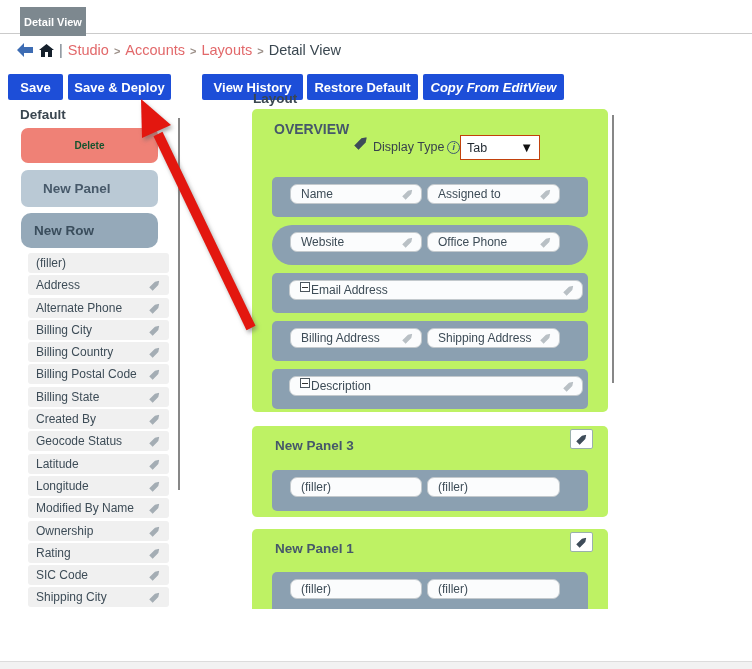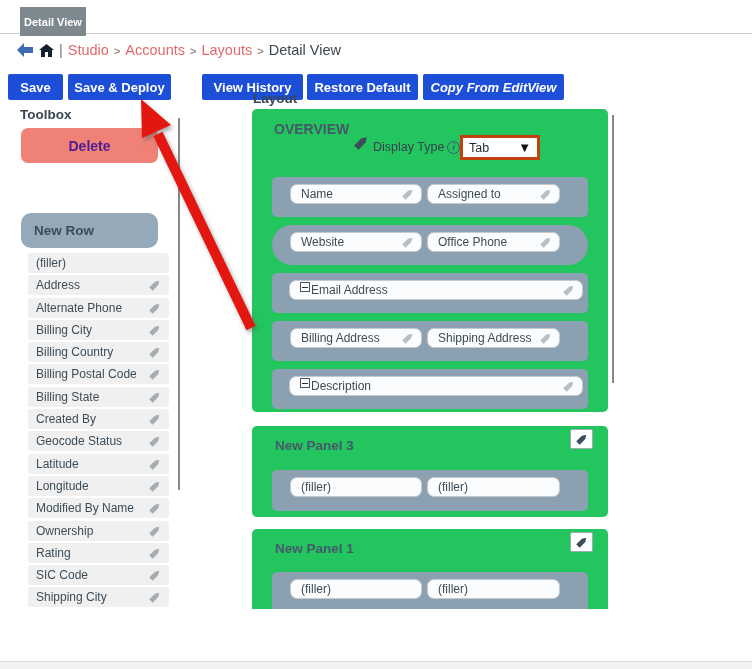--- a/index.html
+++ b/index.html
@@ -32,21 +32,21 @@
   #btn-save-deploy { left:68px; width:103px; }
   #btn-view-history { left:202px; width:101px; }
   #btn-restore-default { left:307px; width:111px; }
   #btn-copy-editview { left:423px; width:141px;font-style:italic; }
   
   .col-title { position:absolute; font-size:13.5px; font-weight:bold; color:#3a4650; }
   #toolbox-col { position:absolute; left:8px; top:105px; width:172px; height:520px; overflow:hidden; }
   #toolbox-title { left:12px; top:2px; }
   #btn-delete {
     position:absolute; left:13px; top:23px; width:137px; height:35px; background:#ef8176;
-    border-radius:7px; color:#4c1d95; font-weight:bold; font-size:14px;
+    border-radius:7px; color:#14532d; font-weight:bold; font-size:10px;
     display:flex; align-items:center; justify-content:center; cursor:pointer;
   }
   #btn-new-panel {
     position:absolute; left:13px; top:65px; width:137px; height:37px; background:#bac9d5;
     border-radius:7px; color:#47596a; font-weight:bold; font-size:13.5px;
     display:flex; align-items:center; padding-left:22px; cursor:pointer;
   }
   #btn-new-row {
     position:absolute; left:13px; top:108px; width:137px; height:35px; background:#95a9b9;
     border-radius:10px; color:#3a4d5c; font-weight:bold; font-size:13.5px;
@@ -73,31 +73,31 @@
   }
   .collapse-box::after { content:""; position:absolute; left:1px; right:1px; top:4px; height:1px; background:#333; }
   .info-icon {
     display:inline-flex; width:13px; height:13px; border-radius:50%; border:1px solid #3f5a73;
     color:#3f5a73; font-size:9px; font-weight:bold; font-style:italic;
     align-items:center; justify-content:center; cursor:pointer;
   }
   
   #layout-col { position:absolute; left:240px; top:89px; width:374px; height:520px; overflow:hidden; }
   #layout-title { left:13px; top:2px; }
-  .panel { position:absolute; left:12px; width:356px; background:#22c55e; border-radius:5px; }
+  .panel { position:absolute; left:12px; width:356px; background:#bef264; border-radius:5px; }
   #panel-overview { top:20px; height:303px; }
   #panel-3 { top:337px; height:91px; }
   #panel-1 { top:440px; height:185px; }
   .panel-name { position:absolute; left:23px; top:12px; font-size:13.5px; font-weight:bold; color:#46586a; }
   #overview-name { left:22px; font-size:14px; }
   #overview-pencil { position:absolute; left:102px; top:26px; cursor:pointer; }
   #display-type { position:absolute; left:121px; top:31px; font-size:12.5px; color:#38424c; display:flex; align-items:center; gap:3px; }
   #display-dropdown {
     position:absolute; left:208px; top:26px; width:80px; height:25px; background:#fff;
-    border:3px solid #c2410c; display:flex; align-items:center; justify-content:space-between;
+    border:1px solid #c2410c; display:flex; align-items:center; justify-content:space-between;
     padding:0 6px; font-size:12.5px; color:#1f2830; cursor:pointer;
   }
   #display-dropdown .arrow { font-size:13px; color:#111; }
   .edit-btn {
     position:absolute; left:318px; top:3px; width:23px; height:20px; background:#fff;
     border:1px solid #9ab0ac; border-radius:2px; display:flex; align-items:center; justify-content:center;
     cursor:pointer;
   }
   .lrow { position:absolute; left:20px; width:316px; height:40px; background:#8ba0b1; border-radius:5px;margin-top:11px; }
   .lrow.r0 { top:57px; } .lrow.r1 { top:105px;border-radius:20px; } .lrow.r2 { top:153px; }
@@ -152,22 +152,23 @@
   <span class="crumb-current">Detail View</span>
 </div>
 
 <div class="btn" id="btn-save">Save</div>
 <div class="btn" id="btn-save-deploy">Save &amp; Deploy</div>
 <div class="btn" id="btn-view-history">View History</div>
 <div class="btn" id="btn-restore-default">Restore Default</div>
 <div class="btn" id="btn-copy-editview">Copy From EditView</div>
 
 <div id="toolbox-col">
-  <div class="col-title" id="toolbox-title">Toolbox</div>
+  <div class="col-title" id="toolbox-title">Default</div>
   <div id="btn-delete">Delete</div>
+  <div id="btn-new-panel">New Panel</div>
   <div id="btn-new-row">New Row</div>
   <div id="toolbox-fields">
     <div class="tb-item">
         <span>(filler)</span>
       </div>
     <div class="tb-item">
         <span>Address</span>
         <span class="pencil"></span>
       </div>
     <div class="tb-item">

